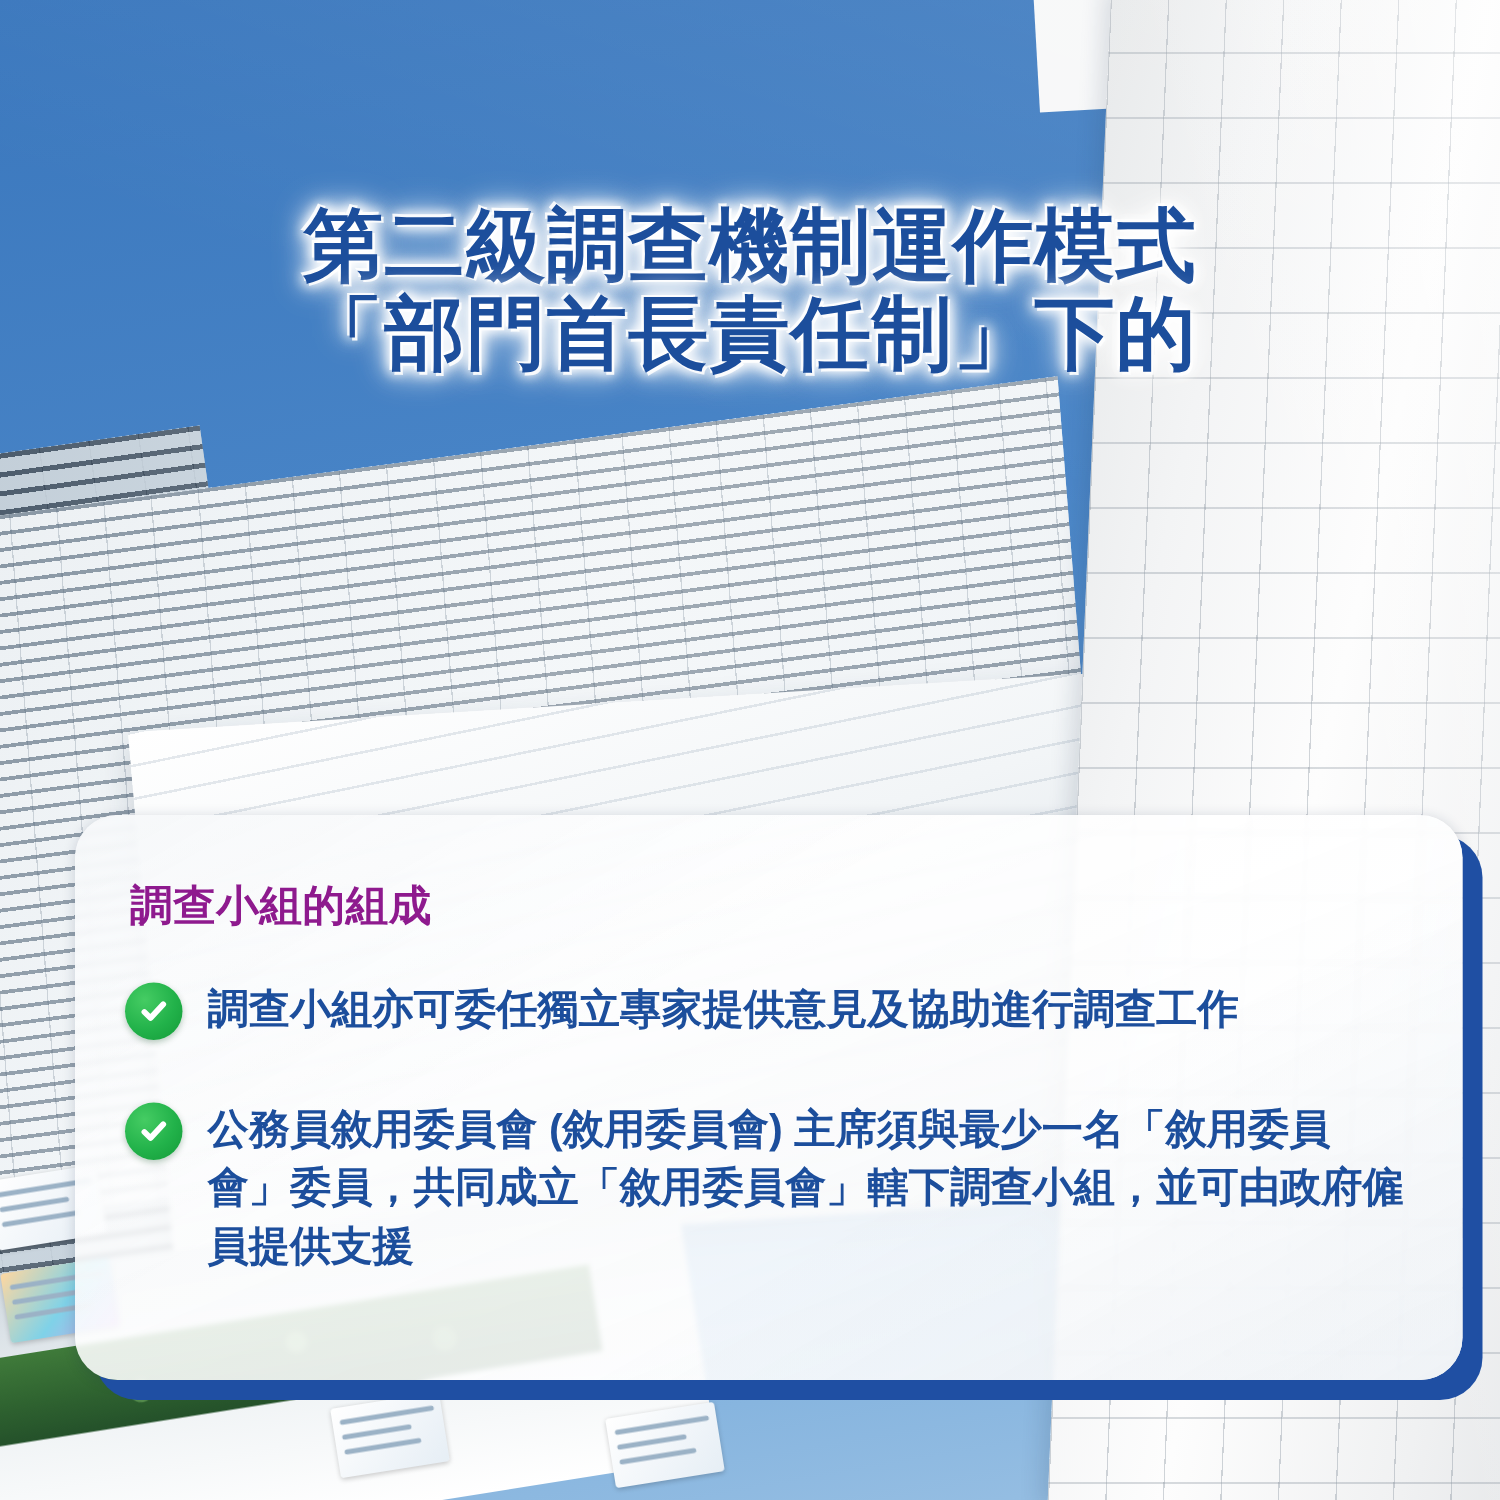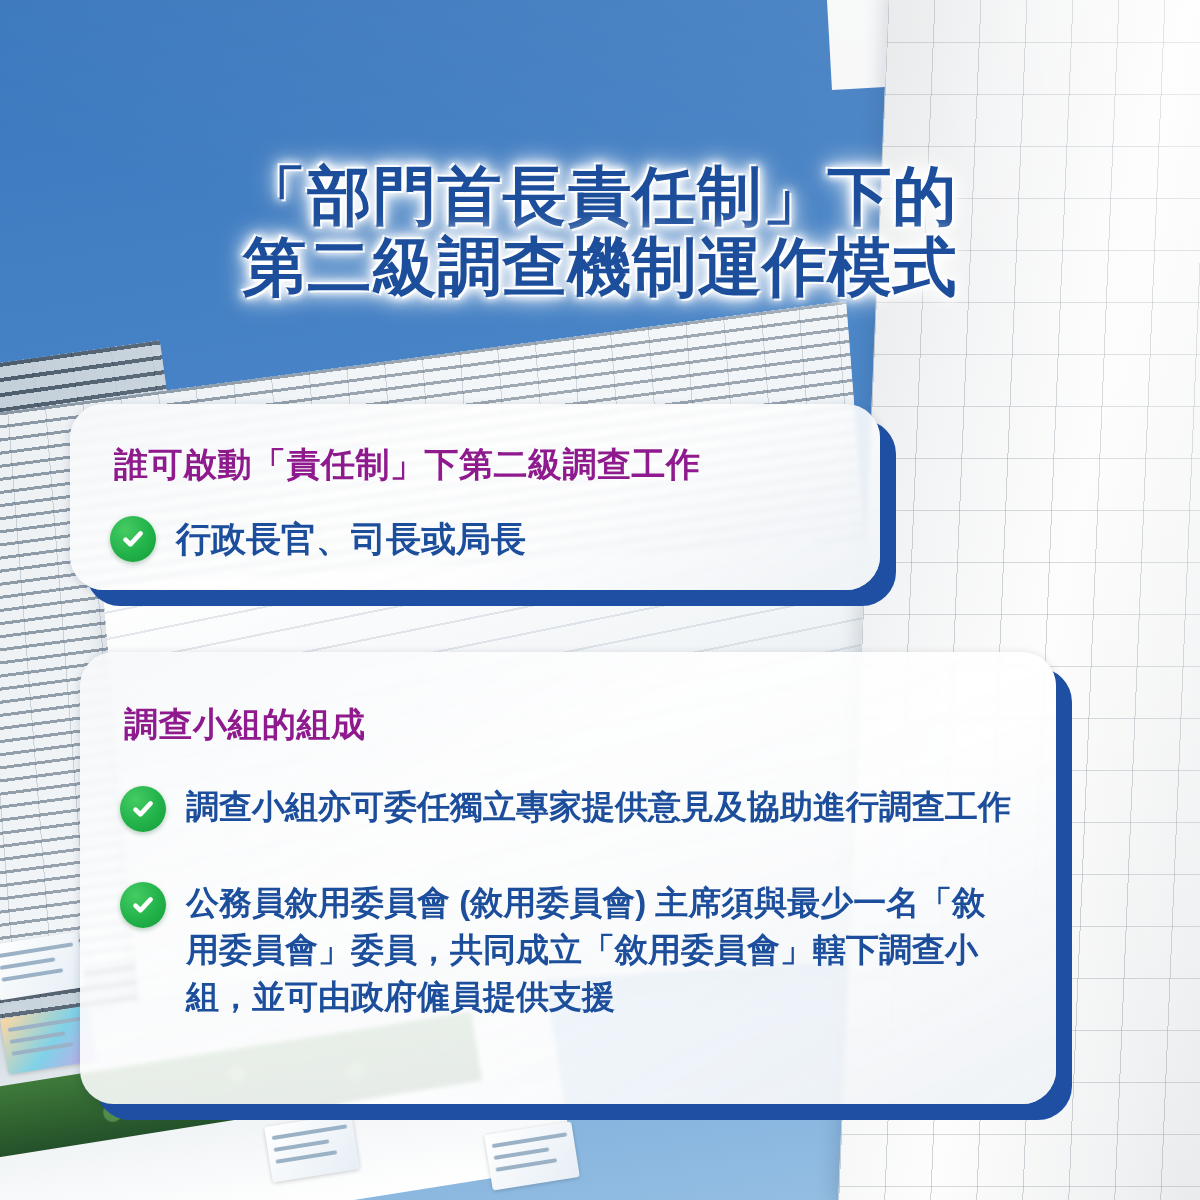--- a/index.html
+++ b/index.html
@@ -158,21 +158,21 @@
     overflow:hidden;
   }
   .card > .inner{position:relative;z-index:2;}
   .card::after{ 
     content:"";position:absolute;inset:0;z-index:1;
     background:linear-gradient(150deg,rgba(236,240,244,.45) 0%,rgba(255,255,255,0) 38%,rgba(255,255,255,0) 62%,rgba(228,234,240,.5) 100%);
     pointer-events:none;
   }
 
   #card-eligibility{left:70px;top:404px;width:810px;height:186px;}
-  #card-composition{left:80px;top:652px;width:976px;height:452px;}
+  #card-composition{left:60px;top:652px;width:1110px;height:452px;}
 
   .card-heading{
     color:#8e1a8e;
     font-weight:900;
     font-size:34px;
     letter-spacing:.5px;
     margin:0;
   }
   #card-eligibility .card-heading{padding:38px 0 0 44px;}
   #card-composition .card-heading{padding:50px 0 0 44px;}
@@ -232,39 +232,24 @@
       <i></i>
     </div>
   <div class="banner b4">
       <i></i>
       <i></i>
       <i></i>
     </div>
   <div class="haze"></div>
 
   <h1 class="title">
+    <span class="l">第二級調查機制運作模式</span>
     <span class="l">「部門首長責任制」下的</span>
-    <span class="l">第二級調查機制運作模式</span>
   </h1>
 
-  <section class="card" id="card-eligibility">
-    <div class="inner">
-      <h2 class="card-heading">誰可啟動「責任制」下第二級調查工作</h2>
-      <ul class="bullets">
-        <li class="bullet">
-          <span class="check">
-            <svg width="28" height="28" viewBox="0 0 28 28" aria-hidden="true">
-              <path d="M6.5 14.6 L11.4 19.4 L21.6 8.4" fill="none" stroke="#ffffff" stroke-width="4.6" stroke-linecap="round" stroke-linejoin="round"></path>
-            </svg>
-          </span>
-          <span class="bullet-text">行政長官、司長或局長</span>
-        </li>
-      </ul>
-    </div>
-  </section>
 
   <section class="card" id="card-composition">
     <div class="inner">
       <h2 class="card-heading">調查小組的組成</h2>
       <ul class="bullets">
         <li class="bullet">
           <span class="check">
             <svg width="28" height="28" viewBox="0 0 28 28" aria-hidden="true">
               <path d="M6.5 14.6 L11.4 19.4 L21.6 8.4" fill="none" stroke="#ffffff" stroke-width="4.6" stroke-linecap="round" stroke-linejoin="round"></path>
             </svg>

